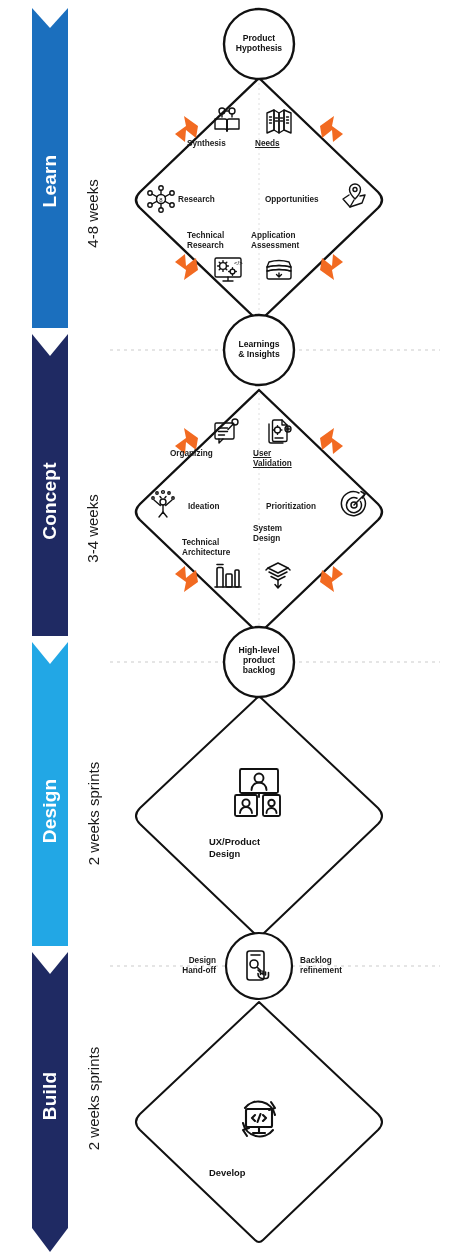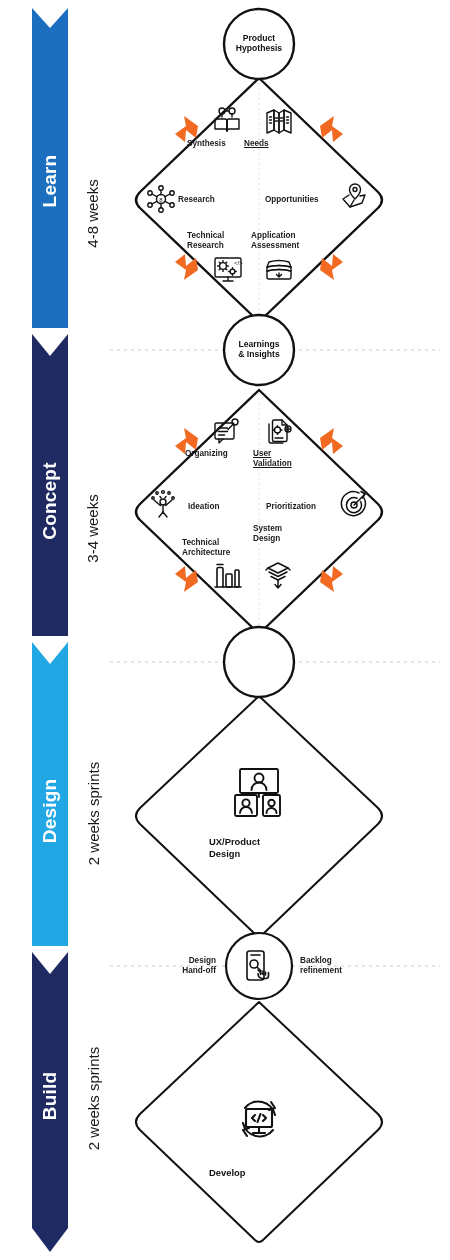--- a/index.html
+++ b/index.html
@@ -134,20 +134,23 @@
     <circle cx="259" cy="44" r="35" fill="#ffffff" stroke="#111111" stroke-width="2.4"></circle>
     <circle cx="259" cy="350" r="35" fill="#ffffff" stroke="#111111" stroke-width="2.4"></circle>
     <circle cx="259" cy="662" r="35" fill="#ffffff" stroke="#111111" stroke-width="2.4"></circle>
     <circle cx="259" cy="966" r="33" fill="#ffffff" stroke="#111111" stroke-width="2.2"></circle>
   </svg>
 
   <div class="node-text" style="left:209px; top:33px; width:100px;">Product
 Hypothesis</div>
   <div class="node-text" style="left:209px; top:339px; width:100px;">Learnings
 &amp; Insights</div>
+  <div class="node-text" style="left:214px; top:645px; width:90px;">High-level
+product
+backlog</div>
   <div class="item-label left-al" style="left:126px; top:956px; width:90px;">Design
 Hand-off</div>
   <div class="item-label right-al" style="left:300px; top:956px; width:100px;">Backlog
 refinement</div>
 
   <div class="icon-box" style="left:241px; top:948px;">
     <svg width="36" height="36" viewBox="0 0 36 36" fill="none" stroke="#111" stroke-width="1.6" stroke-linecap="round" stroke-linejoin="round">
       <rect x="6" y="3" width="17" height="29" rx="2.5"></rect>
       <line x1="10" y1="7" x2="19" y2="7"></line>
       <circle cx="13" cy="16" r="4"></circle>
@@ -172,21 +175,21 @@
     <svg width="30" height="30" viewBox="0 0 30 30" fill="none" stroke="#111" stroke-width="1.4" stroke-linecap="round" stroke-linejoin="round">
       <path d="M3 7 l7-3 v20 l-7 3 Z"></path>
       <path d="M10 4 l5 3 v20 l-5-3 Z"></path>
       <path d="M15 7 l5-3 v20 l-5 3 Z"></path>
       <path d="M20 4 l7 3 v20 l-7-3 Z"></path>
       <path d="M5.5 11 h2 M5.5 14 h2 M5.5 17 h2"></path>
       <path d="M22.5 11 h2 M22.5 14 h2 M22.5 17 h2"></path>
       <path d="M11.5 12 h2 M11.5 15 h2 M16.5 12 h2 M16.5 15 h2"></path>
     </svg>
   </div>
-  <div class="item-label" style="left:244px; top:139px; width:60px;text-decoration:underline;">Needs</div>
+  <div class="item-label" style="left:255px; top:139px; width:60px;text-decoration:underline;">Needs</div>
 
   <div class="icon-box" style="left:146px; top:184px;">
     <svg width="30" height="30" viewBox="0 0 30 30" fill="none" stroke="#111" stroke-width="1.4" stroke-linecap="round" stroke-linejoin="round">
       <circle cx="15" cy="15" r="4.5"></circle>
       <circle cx="15" cy="4" r="2.2"></circle>
         <circle cx="15" cy="26" r="2.2"></circle>
       <circle cx="4" cy="9" r="2.2"></circle>
         <circle cx="26" cy="9" r="2.2"></circle>
       <circle cx="4" cy="21" r="2.2"></circle>
         <circle cx="26" cy="21" r="2.2"></circle>
@@ -233,21 +236,21 @@
 
   <div class="icon-box" style="left:212px; top:417px;">
     <svg width="30" height="30" viewBox="0 0 30 30" fill="none" stroke="#111" stroke-width="1.4" stroke-linecap="round" stroke-linejoin="round">
       <rect x="3" y="6" width="19" height="16" rx="1.5"></rect>
       <path d="M6.5 11 h9 M6.5 14.5 h9 M6.5 18 h6"></path>
       <circle cx="23" cy="5" r="3"></circle>
       <path d="M21 7.2 L16 12.5"></path>
       <path d="M7 22 v4 l4-4"></path>
     </svg>
   </div>
-  <div class="item-label" style="left:185px; top:449px; width:84px;">Organizing</div>
+  <div class="item-label" style="left:170px; top:449px; width:84px;">Organizing</div>
 
   <div class="icon-box" style="left:264px; top:417px;">
     <svg width="30" height="30" viewBox="0 0 30 30" fill="none" stroke="#111" stroke-width="1.4" stroke-linecap="round" stroke-linejoin="round">
       <path d="M10 3 h8 l5 5 v15 a1.5 1.5 0 0 1 -1.5 1.5 H10 A1.5 1.5 0 0 1 8.5 23 V4.5 A1.5 1.5 0 0 1 10 3 Z"></path>
       <path d="M18 3 v5 h5"></path>
       <path d="M5 7 v17 a2 2 0 0 0 2 2 h12"></path>
       <circle cx="13.5" cy="13" r="3"></circle>
       <path d="M13.5 8.6 v1.3 M13.5 16.1 v1.3 M9.1 13 h1.3 M16.6 13 h1.3"></path>
       <path d="M11 21 h8"></path>
       <circle cx="24" cy="12" r="3"></circle>

